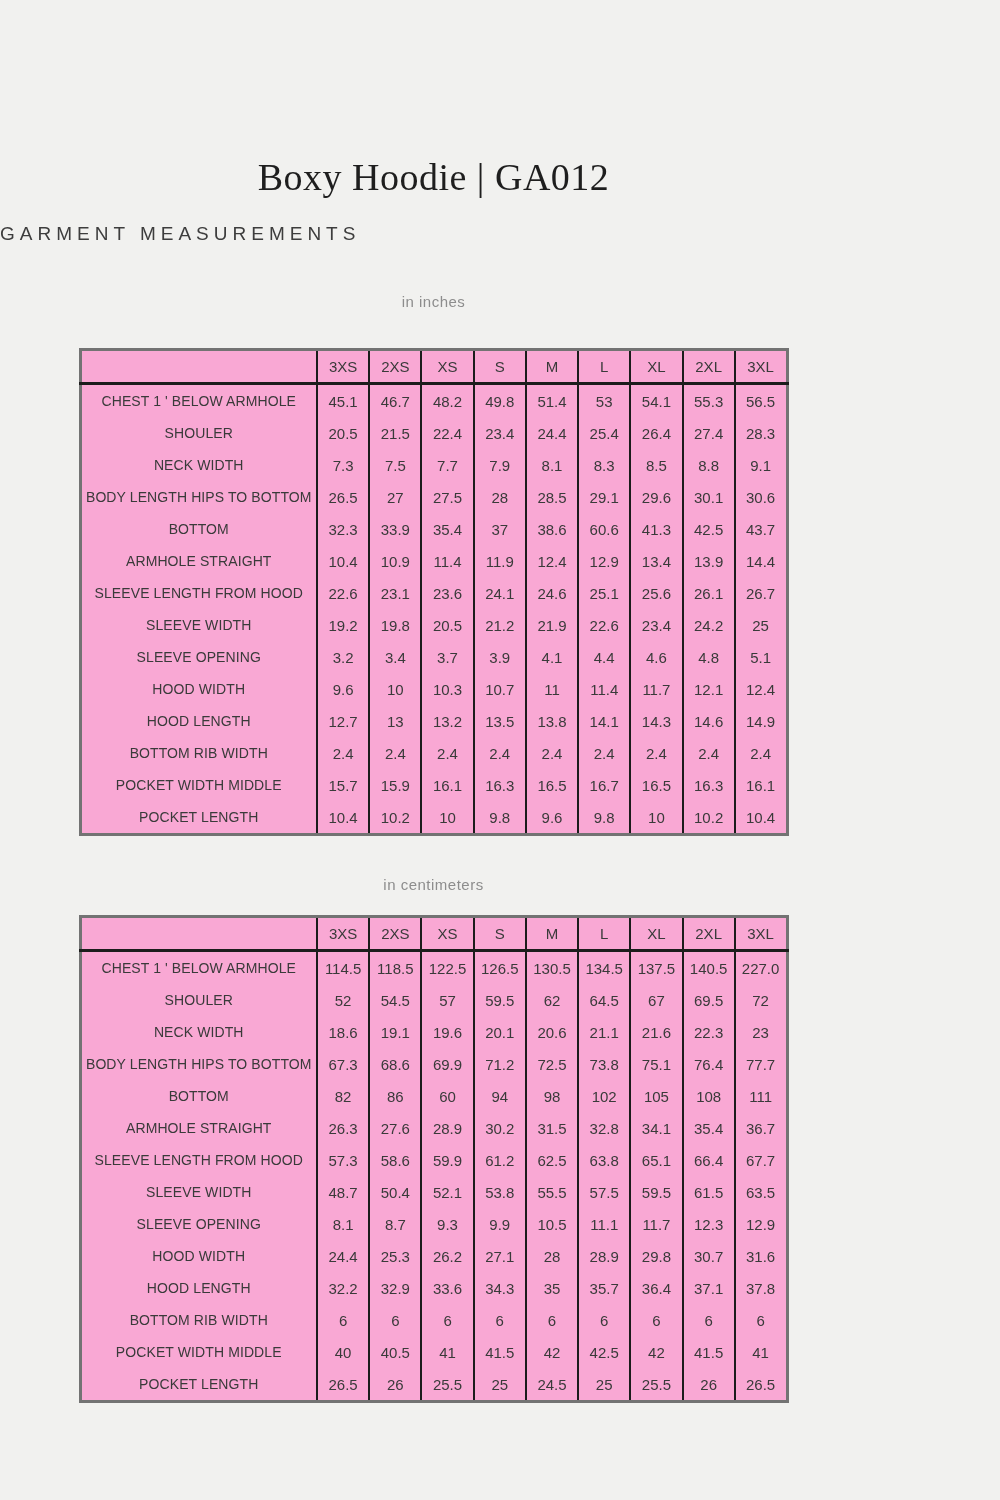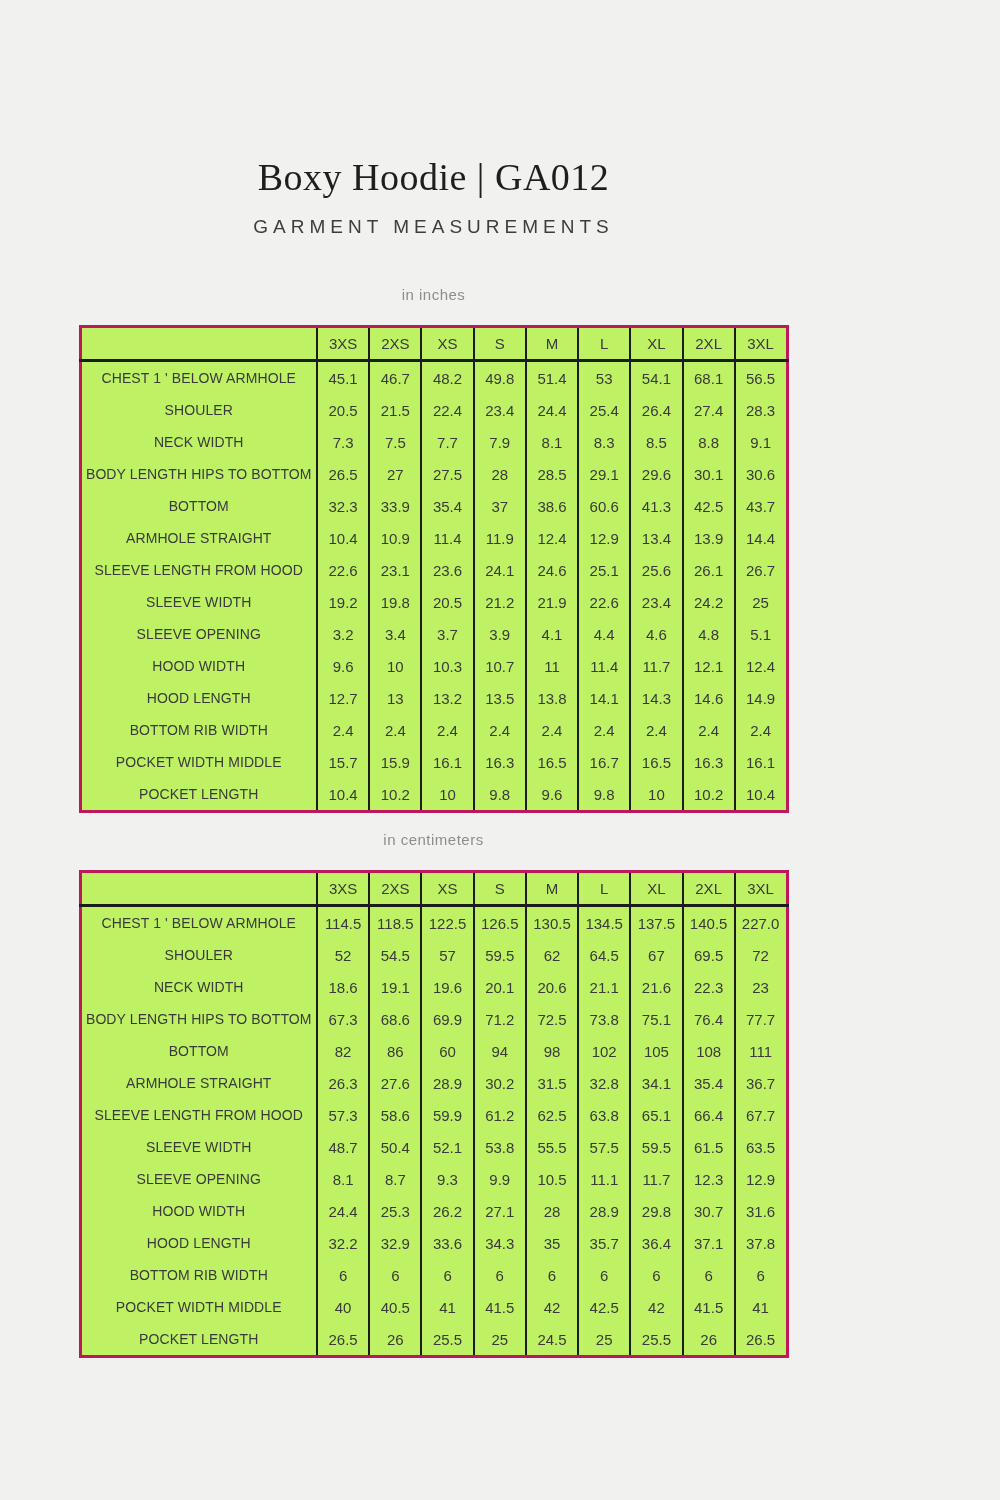--- a/index.html
+++ b/index.html
@@ -22,48 +22,48 @@
   .title {
     padding-top: 155px;
     text-align: center;
     font-family: "Liberation Serif", "DejaVu Serif", serif;
     font-size: 38px;
     font-weight: 500;
     color: #1e1e1e;
     letter-spacing: 0.5px;
   }
   .subtitle {
-    margin-top: 17px;
-    text-align: center;
+    margin-top: 24px;
+    text-align: left;
     font-size: 19px;
     font-weight: 400;
     color: #3d3d3d;
     letter-spacing: 5px;
   }
   .unit-label {
     text-align: center;
     font-size: 15px;
     color: #8d8d8d;
     letter-spacing: 0.5px;
   }
   .unit-label.first {
     margin-top: 48px;
-    margin-bottom: 22px;
+    margin-bottom: 38px;
   }
   .unit-label.second {
-    margin-top: 18px;
+    margin-top: 40px;
     margin-bottom: 22px;
   }
   table.size-table {
     border-collapse: collapse;
     table-layout: fixed;
     width: 710px;
     margin: 0 auto;
-    border: 3px solid #be185d;
-    background: #bef264;
+    border: 3px solid #737373;
+    background: #f9a8d4;
   }
   table.size-table col.label-col { width: 237px; }
   table.size-table th,
   table.size-table td {
     border-left: 2px solid #1c1c1c;
     border-right: 2px solid #1c1c1c;
     border-top: none;
     border-bottom: none;
     text-align: center;
     vertical-align: middle;
@@ -129,21 +129,21 @@
       <tbody>
         <tr>
           <td class="row-label">CHEST 1 ' BELOW ARMHOLE</td>
           <td>45.1</td>
           <td>46.7</td>
           <td>48.2</td>
           <td>49.8</td>
           <td>51.4</td>
           <td>53</td>
           <td>54.1</td>
-          <td>68.1</td>
+          <td>55.3</td>
           <td>56.5</td>
         </tr>
         <tr>
           <td class="row-label">SHOULER</td>
           <td>20.5</td>
           <td>21.5</td>
           <td>22.4</td>
           <td>23.4</td>
           <td>24.4</td>
           <td>25.4</td>

